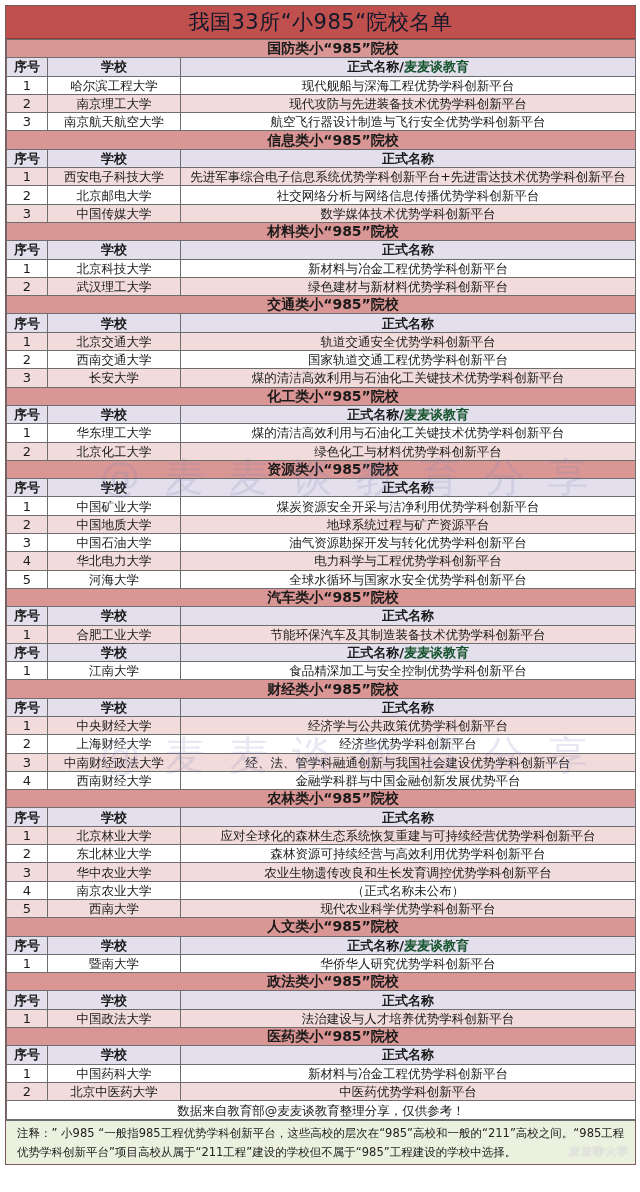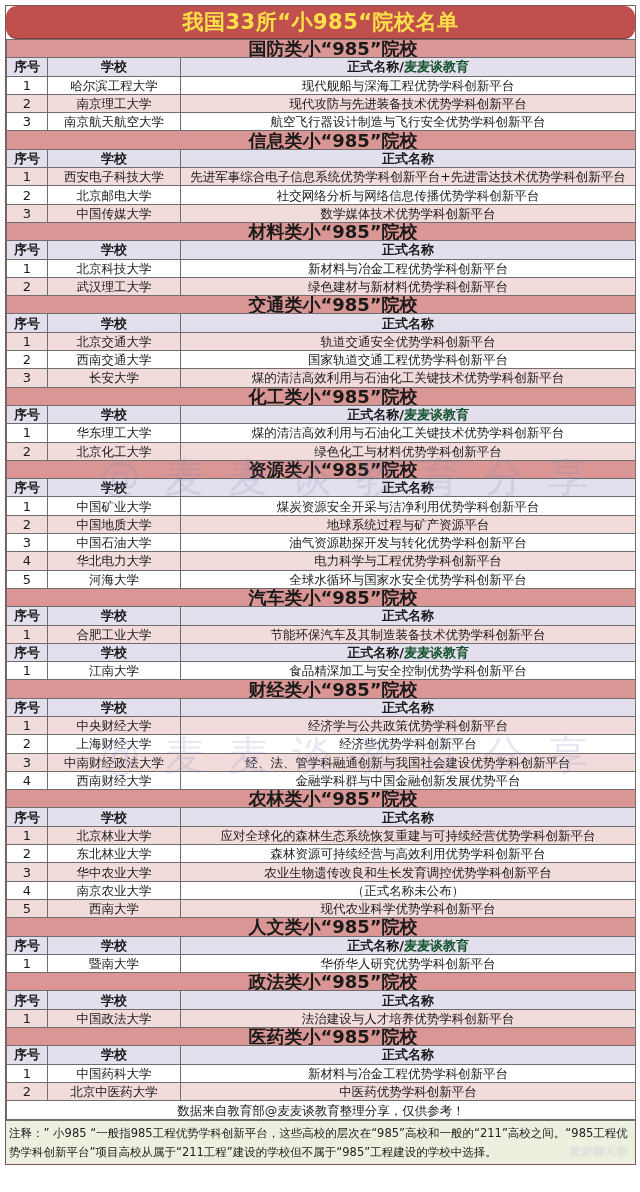--- a/index.html
+++ b/index.html
@@ -1,31 +1,31 @@
 <!DOCTYPE html>
 <html><head>
 <meta charset="utf-8">
 <style>
   html, body { margin: 0; padding: 0; background: #ffffff; }
   body { width: 640px; height: 1192px; position: relative; overflow: hidden;
          font-family: "DejaVu Sans", "Liberation Sans", sans-serif; color: #1a1a1a; }
   .sheet { position: absolute; left: 5px; top: 5px; width: 629px; border: 1px solid #7a5a5a; background: #fff; }
-  .title { height: 32px; background: #c0504d; color: #fde047; font-size: 21px; font-weight: bold;
-           text-align: center; line-height: 32px; border-bottom: 1px solid #8b3a38; letter-spacing: 0.5px; border-radius: 11px; }
+  .title { height: 32px; background: #c0504d; color: #0f172a; font-size: 21px; font-weight: normal;
+           text-align: center; line-height: 32px; border-bottom: 1px solid #8b3a38; letter-spacing: 0.5px; }
   table { border-collapse: collapse; width: 629px; table-layout: fixed; }
   td { border: 1px solid #6e6e6e; height: 17.3px; padding: 0; font-size: 12.5px; text-align: center;
        line-height: 17px; white-space: nowrap; overflow: hidden; }
-  tr.section td { background: #da9694; font-weight: bold; font-size: 18px; color: #1a1a1a; padding-left: 24px; }
+  tr.section td { background: #da9694; font-weight: bold; font-size: 14px; color: #1a1a1a; padding-left: 24px; }
   tr.colhead td { background: #e4dfec; font-weight: bold; font-size: 13px; margin-left: 36px; }
   tr.row-w td { background: #ffffff; }
   tr.row-p td { background: #f2dcdb; }
   tr.row-p td.c1, tr.row-w td.c1 { font-size: 13px; }
   .brand { color: #14532d; }
   tr.source td { background: #ffffff; height: 18px; font-size: 12.5px; }
-  .note { background: #ebf1de; border-top: 1px solid #6e6e6e; padding: 3px 4px 4px 3px; font-size: 11.5px;
+  .note { background: #ebf1de; border-top: 1px solid #6e6e6e; padding: 3px 4px 4px 11px; font-size: 11.5px;
           line-height: 19px; color: #222; position: relative; height: 36px; }
   .note-wm { position: absolute; right: 6px; bottom: 3px; font-size: 11px; color: rgba(255,255,255,0.85);
              text-shadow: 0 0 1px #999; letter-spacing: 1px; }
   .watermark { position: absolute; font-size: 40px; color: rgba(120,130,190,0.18); letter-spacing: 24px;
                pointer-events: none; white-space: nowrap; }
   .wm1 { left: 100px; top: 450px; }
   .wm2 { left: 100px; top: 728px; }
   col.c1w { width: 41px; } col.c2w { width: 133px; } col.c3w { width: 455px; }
 </style>
 </head>

